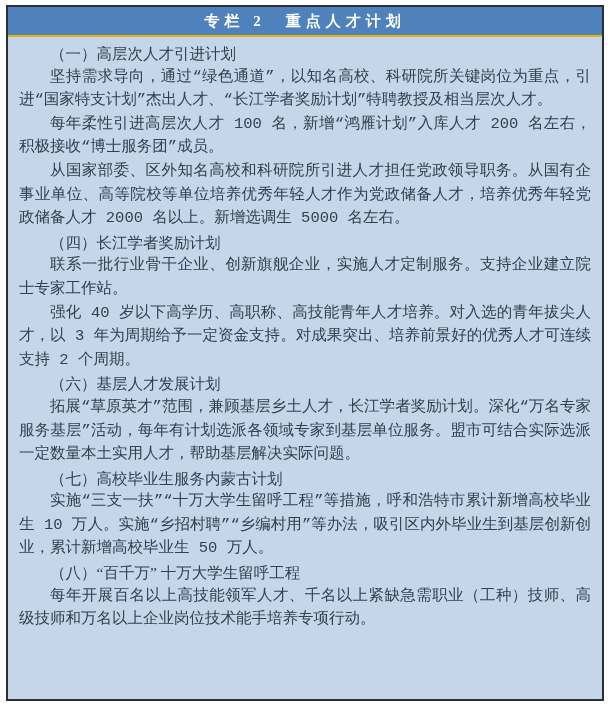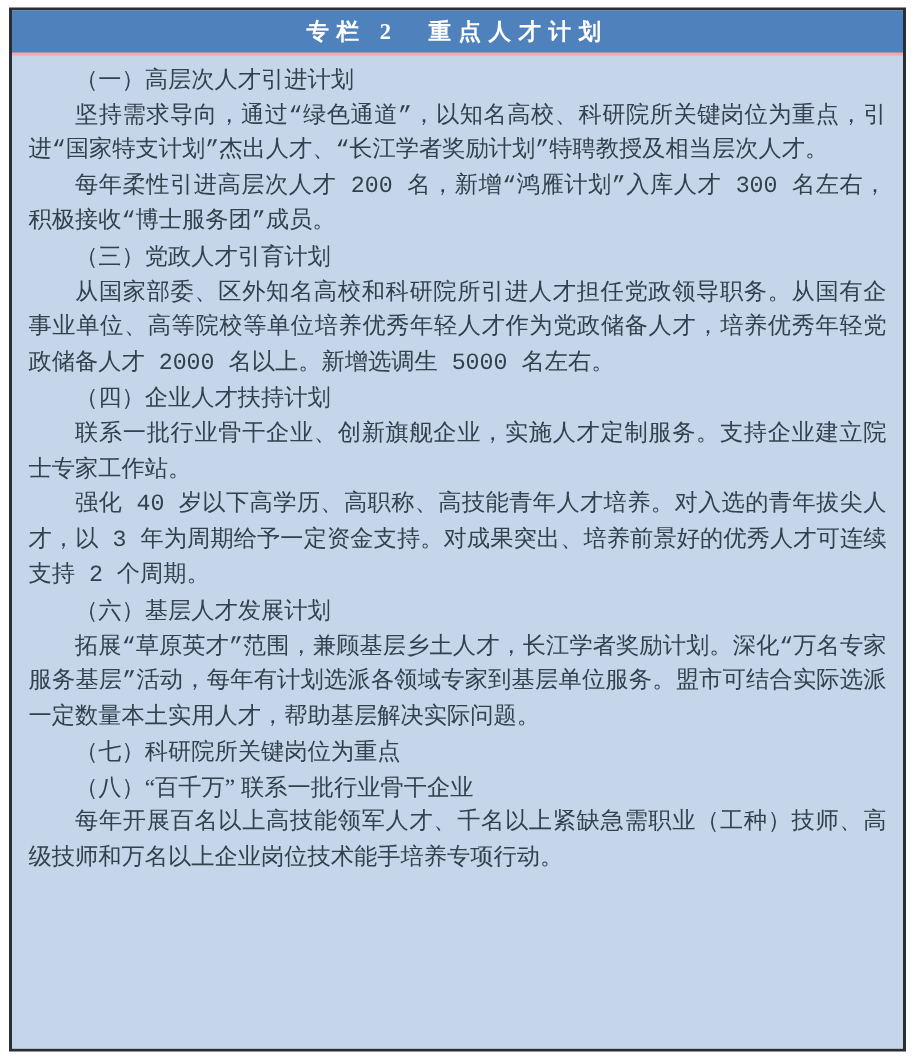--- a/index.html
+++ b/index.html
@@ -19,21 +19,21 @@
   .panel {
     box-sizing: border-box;
     width: 598px;
     height: 696px;
     border: 2px solid #2a2f35;
     display: flex;
     flex-direction: column;
   }
   .panel-header {
     background: #4f81bd;
-    border-bottom: 2px solid #fca5a5;
+    border-bottom: 2px solid #eab308;
     color: #ffffff;
     text-align: center;
     font-size: 15px;
     font-weight: bold;
     letter-spacing: 5px;
     padding: 5px 0 4px 0;
     flex: 0 0 auto;
   }
   .panel-body {
     flex: 1 1 auto;
@@ -63,46 +63,46 @@
   <div class="panel">
     <div class="panel-header">专栏 2　重点人才计划</div>
     <div class="panel-body">
 
       <div>
         <p class="sec-heading">（一）高层次人才引进计划</p>
         <p class="sec-body">坚持需求导向，通过“绿色通道”，以知名高校、科研院所关键岗位为重点，引进“国家特支计划”杰出人才、“长江学者奖励计划”特聘教授及相当层次人才。</p>
       </div>
 
       <div>
-        <p class="sec-body">每年柔性引进高层次人才 200 名，新增“鸿雁计划”入库人才 300 名左右，积极接收“博士服务团”成员。</p>
+        <p class="sec-body">每年柔性引进高层次人才 100 名，新增“鸿雁计划”入库人才 200 名左右，积极接收“博士服务团”成员。</p>
       </div>
 
       <div>
-        <p class="sec-heading">（三）党政人才引育计划</p>
         <p class="sec-body">从国家部委、区外知名高校和科研院所引进人才担任党政领导职务。从国有企事业单位、高等院校等单位培养优秀年轻人才作为党政储备人才，培养优秀年轻党政储备人才 2000 名以上。新增选调生 5000 名左右。</p>
       </div>
 
       <div>
-        <p class="sec-heading">（四）企业人才扶持计划</p>
+        <p class="sec-heading">（四）长江学者奖励计划</p>
         <p class="sec-body">联系一批行业骨干企业、创新旗舰企业，实施人才定制服务。支持企业建立院士专家工作站。</p>
       </div>
 
       <div>
         <p class="sec-body">强化 40 岁以下高学历、高职称、高技能青年人才培养。对入选的青年拔尖人才，以 3 年为周期给予一定资金支持。对成果突出、培养前景好的优秀人才可连续支持 2 个周期。</p>
       </div>
 
       <div>
         <p class="sec-heading">（六）基层人才发展计划</p>
         <p class="sec-body">拓展“草原英才”范围，兼顾基层乡土人才，长江学者奖励计划。深化“万名专家服务基层”活动，每年有计划选派各领域专家到基层单位服务。盟市可结合实际选派一定数量本土实用人才，帮助基层解决实际问题。</p>
       </div>
 
       <div>
-        <p class="sec-heading">（七）科研院所关键岗位为重点</p>
+        <p class="sec-heading">（七）高校毕业生服务内蒙古计划</p>
+        <p class="sec-body">实施“三支一扶”“十万大学生留呼工程”等措施，呼和浩特市累计新增高校毕业生 10 万人。实施“乡招村聘”“乡编村用”等办法，吸引区内外毕业生到基层创新创业，累计新增高校毕业生 50 万人。</p>
       </div>
 
       <div>
-        <p class="sec-heading">（八）“百千万” 联系一批行业骨干企业</p>
+        <p class="sec-heading">（八）“百千万” 十万大学生留呼工程</p>
         <p class="sec-body">每年开展百名以上高技能领军人才、千名以上紧缺急需职业（工种）技师、高级技师和万名以上企业岗位技术能手培养专项行动。</p>
       </div>
 
     </div>
   </div>
 </div>
 
 </body></html>

